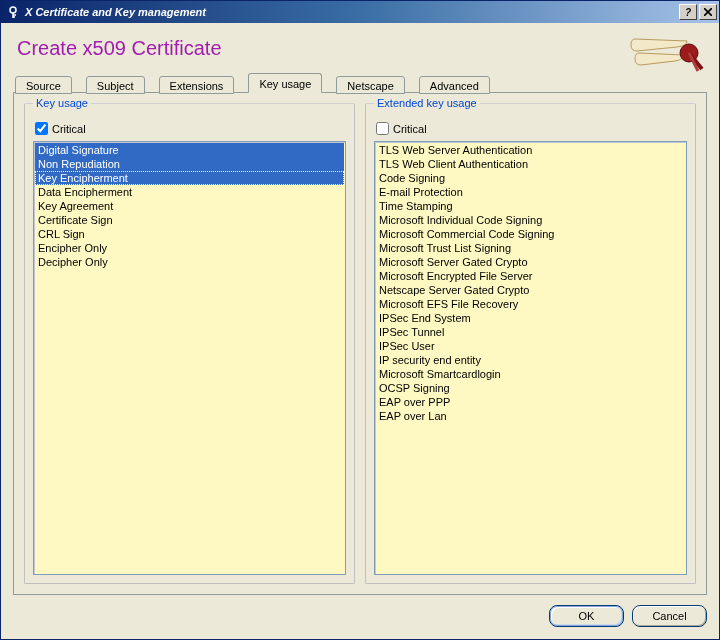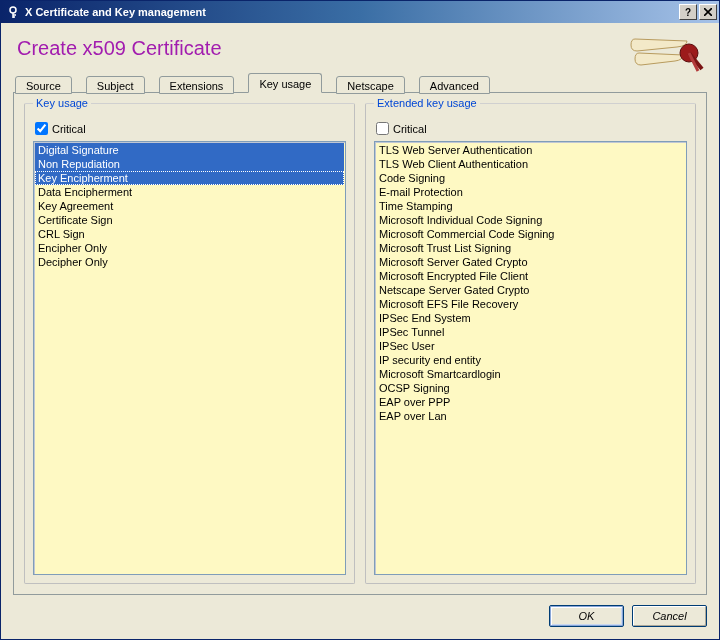--- a/index.html
+++ b/index.html
@@ -19,20 +19,21 @@
   }
   
   .titlebar {
     height:22px;
     background: linear-gradient(90deg,#0a246a 0%, #3a6ea5 50%, #a6c2e8 100%);
     color:#fff;
     display:flex; align-items:center;
     padding:0 2px 0 4px;
     font-weight:bold;
     font-size:11px;
+    font-style:italic;
   }
   .titlebar .app-icon {
     width:16px; height:16px; margin-right:4px;
     display:flex; align-items:center; justify-content:center;
   }
   .titlebar .title { flex:1; }
   .titlebar .tb-btn {
     width:18px; height:16px;
     background:#d4d0c8;
     border:1px solid #fff;
@@ -156,27 +157,26 @@
     display:flex;
     justify-content:flex-end;
     gap:8px;
     margin-top:10px;
   }
   .btn {
     min-width:75px;
     height:22px;
     background:#ece9d8;
     border:1px solid #003c74;
-    border-radius:2px;
+    border-radius:8px;
     box-shadow: inset 1px 1px 0 #fff, inset -1px -1px 0 #aca899;
     text-align:center;
     line-height:20px;
     cursor:default;
     padding:0 4px;
-    font-style:italic;
   }
   .btn.default {
     border:1px solid #003c74;
     box-shadow: 0 0 0 1px #88a6d8 inset, inset 2px 2px 0 #fff, inset -2px -2px 0 #c9d8f0;
   }
 </style>
 </head>
 <body>
 
 <div class="window">
@@ -249,21 +249,21 @@
         <div class="listbox" id="eku-list">
             <div class="item">TLS Web Server Authentication</div>
             <div class="item">TLS Web Client Authentication</div>
             <div class="item">Code Signing</div>
             <div class="item">E-mail Protection</div>
             <div class="item">Time Stamping</div>
             <div class="item">Microsoft Individual Code Signing</div>
             <div class="item">Microsoft Commercial Code Signing</div>
             <div class="item">Microsoft Trust List Signing</div>
             <div class="item">Microsoft Server Gated Crypto</div>
-            <div class="item">Microsoft Encrypted File Client</div>
+            <div class="item">Microsoft Encrypted File Server</div>
             <div class="item">Netscape Server Gated Crypto</div>
             <div class="item">Microsoft EFS File Recovery</div>
             <div class="item">IPSec End System</div>
             <div class="item">IPSec Tunnel</div>
             <div class="item">IPSec User</div>
             <div class="item">IP security end entity</div>
             <div class="item">Microsoft Smartcardlogin</div>
             <div class="item">OCSP Signing</div>
             <div class="item">EAP over PPP</div>
             <div class="item">EAP over Lan</div>

